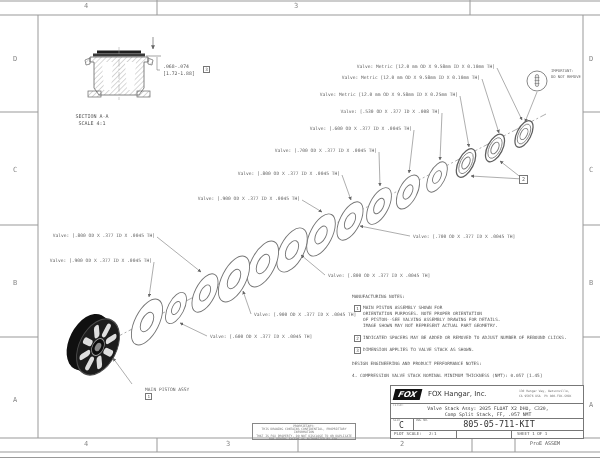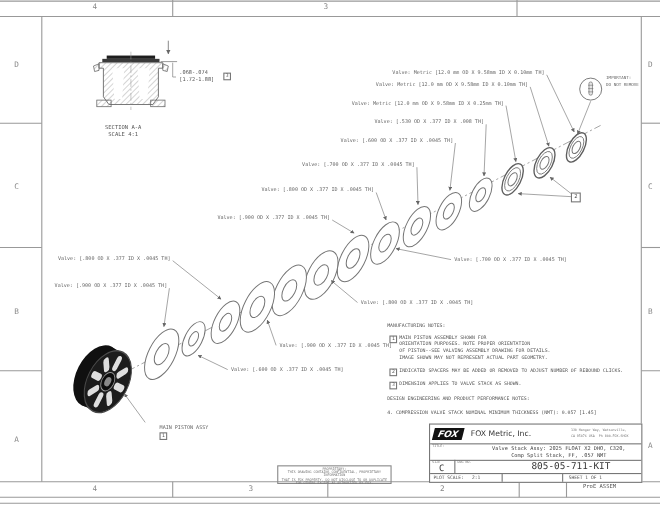--- a/index.html
+++ b/index.html
@@ -1,20 +1,20 @@
 <!DOCTYPE html>
 <html><head>
 <meta charset="utf-8">
 <style>
   html,body{margin:0;padding:0;background:#fff;}
   .sheet{position:relative;width:600px;height:463px;background:#fff;overflow:hidden;
          font-family:"DejaVu Sans Mono",monospace;color:#555;}
   .t{position:absolute;white-space:pre;line-height:1.15;}
   .ra{transform:translateX(-100%);}
-  .ctr{transform:translateX(-50%);margin-left:20px;}
+  .ctr{transform:translateX(-50%);}
   .co{font-size:4.6px;color:#666;}
   .zone{font-size:7px;color:#888;}
   .note{font-size:4.4px;color:#555;}
   .flag{display:inline-block;border:0.6px solid #777;font-size:4.3px;line-height:5.2px;
         min-width:5.2px;height:5.2px;text-align:center;color:#555;background:#fff;}
   .tiny{font-size:3px;color:#777;}
   svg{position:absolute;left:0;top:0;}
   .w{fill:#fff;stroke:#757575;stroke-width:0.9;}
   .wb{fill:#fff;stroke:#5e5e5e;stroke-width:1.25;}
   .w2{fill:none;stroke:#6a6a6a;stroke-width:0.7;}
@@ -268,21 +268,21 @@
     <div class="tbline" style="left:0;top:17px;width:192px;height:1px"></div>
     <div class="tbline" style="left:0;top:32px;width:192px;height:1px"></div>
     <div class="tbline" style="left:0;top:44px;width:192px;height:1px"></div>
     <div class="tbline" style="left:22px;top:32px;width:1px;height:12px"></div>
     <div class="tbline" style="left:65px;top:44px;width:1px;height:8px"></div>
     <div class="tbline" style="left:120px;top:44px;width:1px;height:8px"></div>
 
     <div style="position:absolute;left:3px;top:3px;width:27px;height:11px;background:#111;transform:skewX(-14deg);
                 color:#fff;font-style:italic;font-weight:bold;font-size:8px;text-align:center;line-height:11px;
                 font-family:'DejaVu Sans',sans-serif">FOX</div>
-    <span class="t" style="left:37px;top:4px;font-size:7px;color:#333;font-family:'DejaVu Sans',sans-serif">FOX Metric, Inc.</span>
+    <span class="t" style="left:37px;top:4px;font-size:7px;color:#333;font-family:'DejaVu Sans',sans-serif">FOX Hangar, Inc.</span>
     <span class="t tiny" style="left:128px;top:4px">130 Hangar Way, Watsonville,</span>
     <span class="t tiny" style="left:128px;top:9px">CA 95076 USA  Ph 800-FOX-SHOX</span>
 
     <span class="t tiny" style="left:2px;top:18px">TITLE:</span>
     <span class="t ctr" style="left:97px;top:20px;font-size:4.8px;color:#444">Valve Stack Assy: 2025 FLOAT X2 DHO, C320,</span>
     <span class="t ctr" style="left:97px;top:26px;font-size:4.8px;color:#444">Comp Split Stack, FF, .057 NMT</span>
 
     <span class="t tiny" style="left:2px;top:33px">SIZE</span>
     <span class="t" style="left:8px;top:35px;font-size:8px;color:#333">C</span>
     <span class="t tiny" style="left:25px;top:33px">DWG NO.</span>

